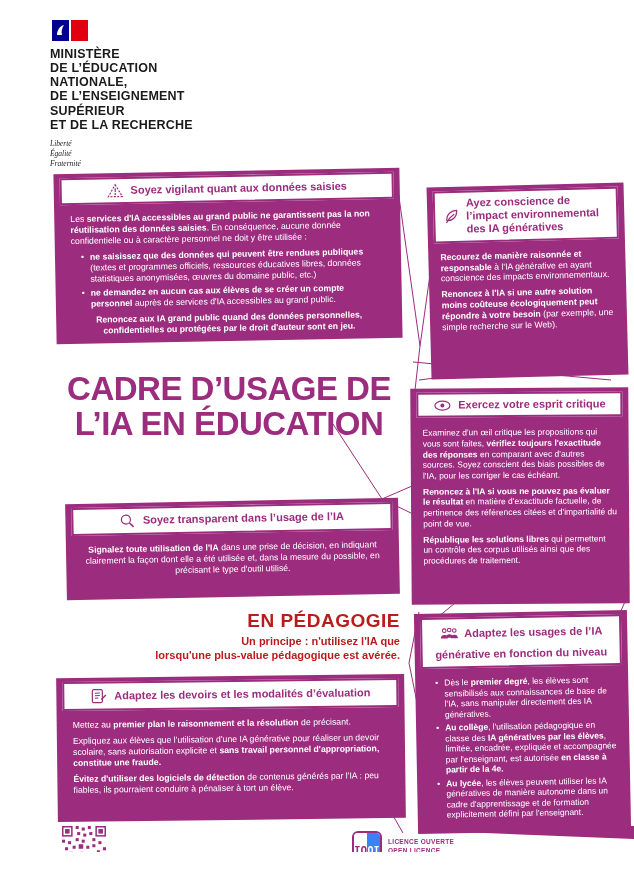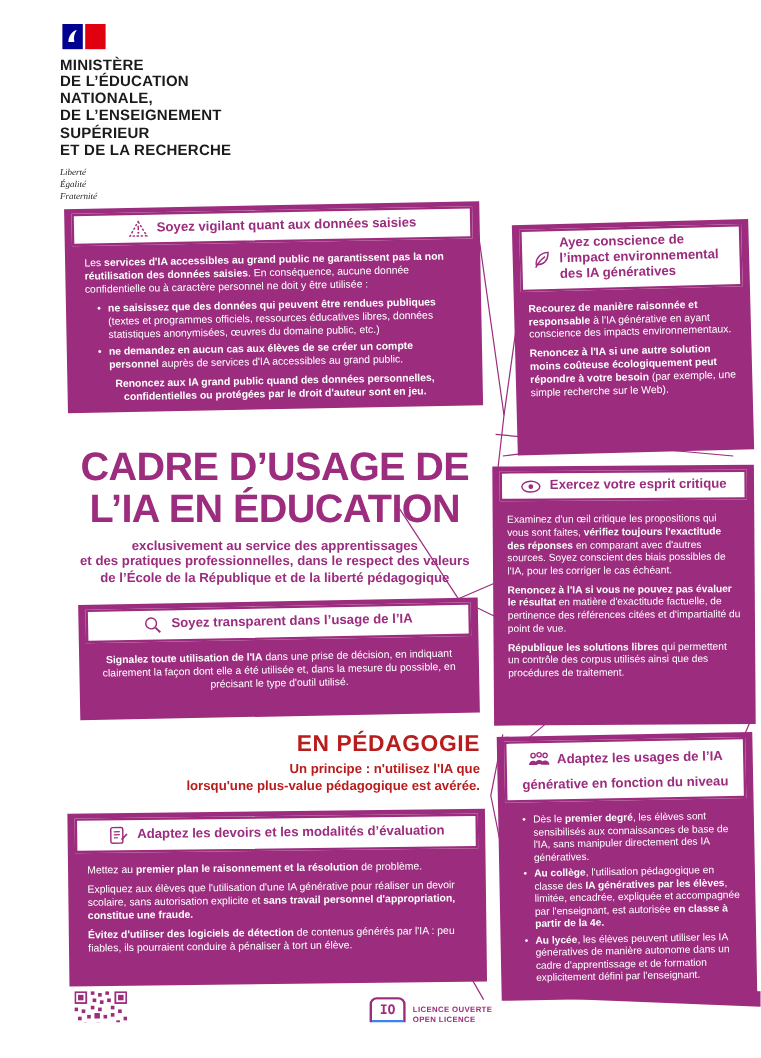--- a/index.html
+++ b/index.html
@@ -51,21 +51,21 @@
   .poster-title .sub{margin-top:7px;font-size:11px;font-weight:bold;line-height:1.22;white-space:pre-line;}
   
   .pedagogy{left:60px;top:610px;width:340px;text-align:right;color:#b91c1c;z-index:1;}
   .pedagogy .h{font-size:19px;font-weight:bold;letter-spacing:.5px;}
   .pedagogy .t{margin-top:3px;font-size:11px;font-weight:bold;line-height:1.25;white-space:pre-line;}
   
   #qr{left:62px;top:826px;z-index:1;}
   .url{left:116px;top:846px;font-size:10.5px;font-weight:bold;color:#9c2c7e;z-index:1;text-decoration:none;margin-top:38px;}
   .license{left:308px;top:831px;display:flex;align-items:flex-start;gap:6px;z-index:1;}
   .lic-badge{width:26px;height:34px;border:2px solid #9c2c7e;border-radius:6px;overflow:hidden;
-             display:flex;flex-direction:column;font-weight:bold;font-family:"DejaVu Sans Mono",monospace;}
+             display:flex;flex-direction:row;font-weight:bold;font-family:"DejaVu Sans Mono",monospace;margin-left:44px;}
   .lic-badge .t{flex:1;background:#fff;color:#9c2c7e;display:flex;align-items:center;justify-content:center;font-size:11px;}
   .lic-badge .btm{flex:1;background:#3b82f6;color:#fff;display:flex;align-items:center;justify-content:center;font-size:10px;}
   .lic-label{margin-top:6px;font-size:6.5px;font-weight:bold;color:#9c2c7e;letter-spacing:.3px;
              line-height:1.4;white-space:pre-line;}
   .bottom-bar{left:64px;top:871px;width:281px;height:11px;background:#9c2c7e;z-index:1;}
 </style>
 </head>
 <body>
 
 <div id="canvas">
@@ -146,23 +146,20 @@
     </div>
     <div class="card-body">
         <div class="blk blk-p"><span class="blk-txt"><b>Recourez de manière raisonnée et responsable</b><span> à l'IA générative en ayant conscience des impacts environnementaux.</span></span></div>
         <div class="blk blk-p"><span class="blk-txt"><b>Renoncez à l'IA si une autre solution moins coûteuse écologiquement peut répondre à votre besoin</b><span> (par exemple, une simple recherche sur le Web).</span></span></div>
       </div>
   </div>
 
   <div class="abs poster-title">
     <div class="big">CADRE D’USAGE DE</div>
     <div class="big">L’IA EN ÉDUCATION</div>
-    <div class="sub">exclusivement au service des apprentissages
-et des pratiques professionnelles, dans le respect des valeurs
-de l’École de la République et de la liberté pédagogique</div>
   </div>
 
   <div class="abs card" id="card-critique">
     <div class="card-head">
       <span class="icon">
         <svg width="18" height="12" viewBox="0 0 18 12">
             <ellipse cx="9" cy="6" rx="7.5" ry="4.5" stroke="#9c2c7e" stroke-width="1.2" fill="none"></ellipse>
             <circle cx="9" cy="6" r="2" fill="#9c2c7e"></circle>
           </svg>
       </span>
@@ -203,21 +200,21 @@
             <rect x="2" y="2" width="10" height="13" rx="1.5" stroke="#9c2c7e" stroke-width="1.2" fill="none"></rect>
             <line x1="4.5" y1="5.5" x2="9.5" y2="5.5" stroke="#9c2c7e" stroke-width="1"></line>
             <line x1="4.5" y1="8" x2="9.5" y2="8" stroke="#9c2c7e" stroke-width="1"></line>
             <line x1="4.5" y1="10.5" x2="8" y2="10.5" stroke="#9c2c7e" stroke-width="1"></line>
             <path d="M11 11 L15 7 L16 8 L12 12 L10.6 12.4 Z" fill="#9c2c7e"></path>
           </svg>
       </span>
       <span class="ttl">Adaptez les devoirs et les modalités d’évaluation</span>
     </div>
     <div class="card-body">
-        <div class="blk blk-p"><span class="blk-txt"><span>Mettez au </span><b>premier plan le raisonnement et la résolution</b><span> de problème.</span></span></div>
+        <div class="blk blk-p"><span class="blk-txt"><span>Mettez au </span><b>premier plan le raisonnement et la résolution</b><span> de précisant.</span></span></div>
         <div class="blk blk-p"><span class="blk-txt"><span>Expliquez aux élèves que l'utilisation d'une IA générative pour réaliser un devoir scolaire, sans autorisation explicite et </span><b>sans travail personnel d'appropriation, constitue une fraude.</b></span></div>
         <div class="blk blk-p"><span class="blk-txt"><b>Évitez d'utiliser des logiciels de détection</b><span> de contenus générés par l'IA : peu fiables, ils pourraient conduire à pénaliser à tort un élève.</span></span></div>
       </div>
   </div>
 
   <div class="abs card" id="card-niveau">
     <div class="card-head center-wrap">
       <span class="icon">
         <svg width="20" height="13" viewBox="0 0 20 13">
             <circle cx="5" cy="3.2" r="1.8" stroke="#9c2c7e" stroke-width="1.1" fill="none"></circle>

